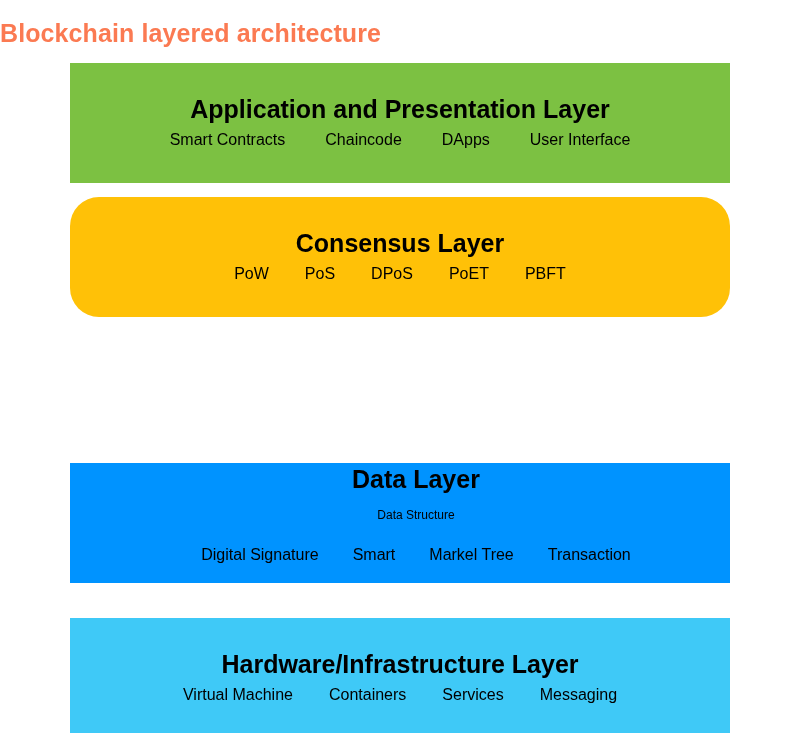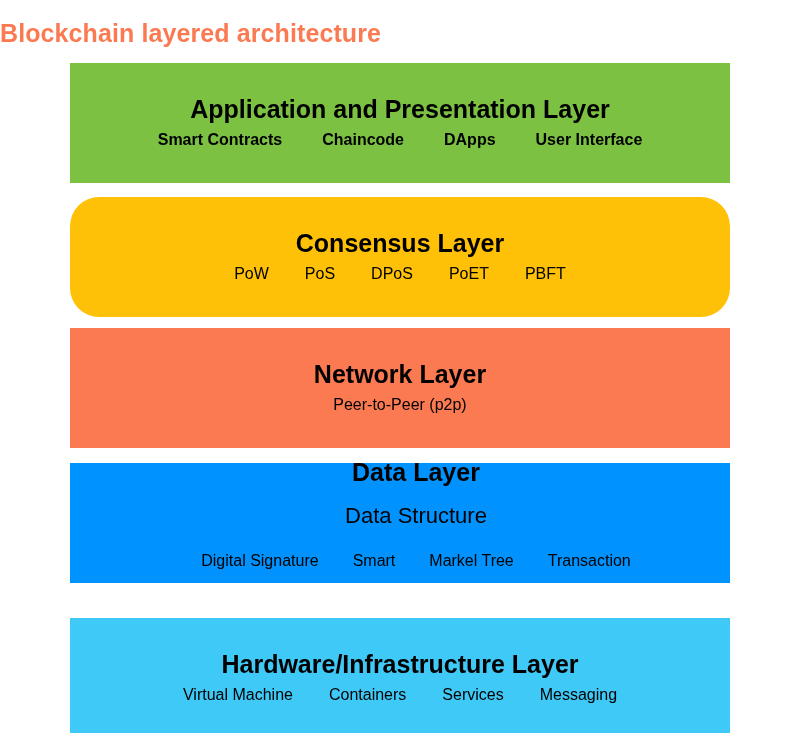--- a/index.html
+++ b/index.html
@@ -42,21 +42,21 @@
   }
   .layer-title {
     font-size: 25px;
     font-weight: bold;
     color: #000000;
     line-height: 1.18;
     text-align: right;
     white-space: nowrap;
   }
   .layer-subtitle {
-    font-size: 22px;
+    font-size: 12px;
     font-weight: normal;
     color: #000000;
     line-height: 1.3;
     text-align: center;
     white-space: nowrap;
     margin-top: 14px;
   }
   .layer-items {
     display: flex;
     flex-direction: row;
@@ -64,21 +64,21 @@
     align-items: baseline;
     flex-wrap: nowrap;
     margin-top: 5px;
   }
   .layer-item {
     font-size: 16px;
     color: #000000;
     white-space: nowrap;
     line-height: 1.3;
   }
-  .layer-items.gap-wide .layer-item { margin: 0 20px; font-weight: bold; }
+  .layer-items.gap-wide .layer-item { margin: 0 20px; }
   .layer-items.gap-med .layer-item { margin: 0 18px; }
   .layer-items.gap-narrow .layer-item { margin: 16px 17px; }
   .layer-items .layer-item:first-child { margin-left: 0; }
   .layer-items .layer-item:last-child { margin-right: 0; }
 
   
   #layer-0 { top: 63px;  background: #7CC142; }
   #layer-1 { top: 197px; background: #FFC107; border-radius: 29px; }
   #layer-2 { top: 328px; background: #FB7A52; }
   #layer-3 { top: 463px; background: #0093FF; }
@@ -105,26 +105,20 @@
     <div class="layer-title">Consensus Layer</div>
     <div class="layer-items gap-med">
       <span class="layer-item">PoW</span>
       <span class="layer-item">PoS</span>
       <span class="layer-item">DPoS</span>
       <span class="layer-item">PoET</span>
       <span class="layer-item">PBFT</span>
     </div>
   </div>
 
-  <div class="layer" id="layer-2" style="background: rgb(251, 122, 82);">
-    <div class="layer-title">Network Layer</div>
-    <div class="layer-items">
-      <span class="layer-item">Peer-to-Peer (p2p)</span>
-    </div>
-  </div>
 
   <div class="layer" id="layer-3" style="background: rgb(0, 147, 255); padding-left: 32px;">
     <div class="layer-title">Data Layer</div>
     <div class="layer-subtitle">Data Structure</div>
     <div class="layer-items gap-narrow">
       <span class="layer-item">Digital Signature</span>
       <span class="layer-item">Smart</span>
       <span class="layer-item">Markel Tree</span>
       <span class="layer-item">Transaction</span>
     </div>

